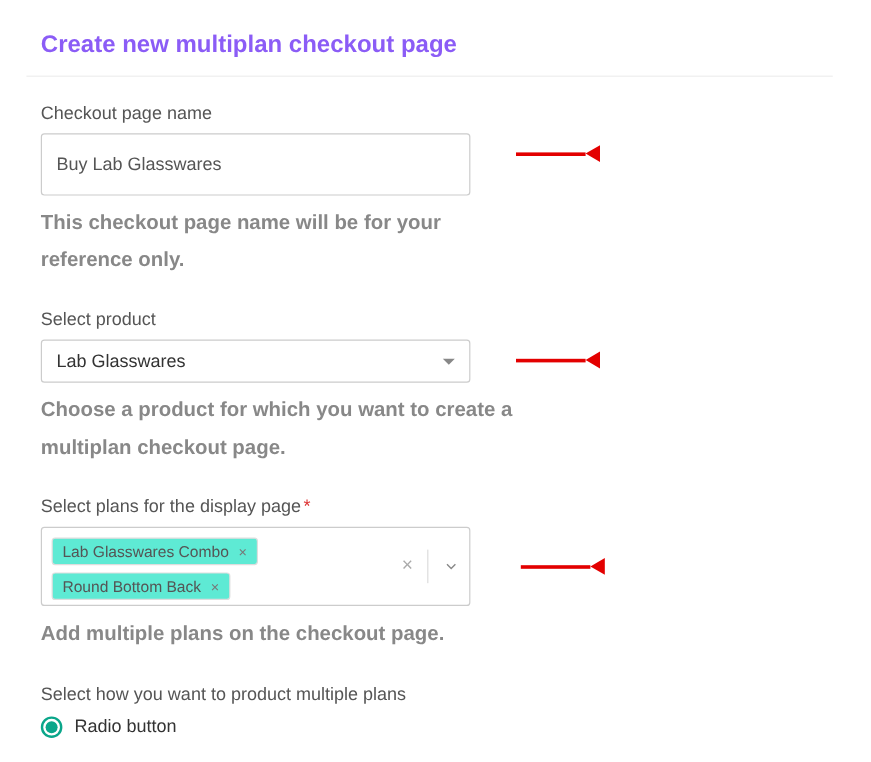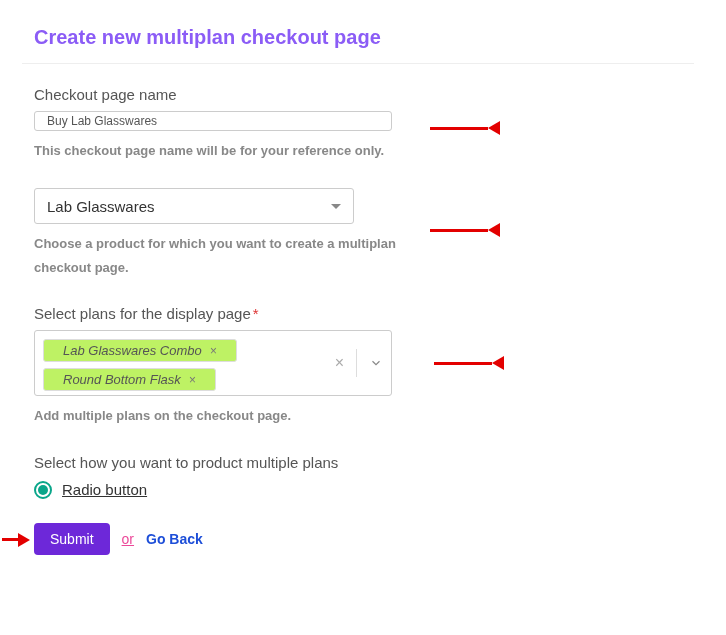--- a/index.html
+++ b/index.html
@@ -25,38 +25,38 @@
   .field-group { margin-bottom: 26px; position: relative; }
   .field-label {
     font-size: 15px;
     color: #555;
     margin-bottom: 8px;
     display: block;
   }
   .req { color: #d33; margin-left: 2px; }
   .text-input {
     width: 358px;
-    height: 20px;
+    height: 52px;
     border: 1px solid #ccc;
     border-radius: 3px;
     padding: 0 12px;
-    font-size: 12px;
+    font-size: 15px;
     color: #555;
     font-family: inherit;
   }
   .helper {
-    font-size: 13px;
+    font-size: 17px;
     color: #888;
     margin-top: 8px;
     line-height: 1.8;
     font-weight: 600;
     max-width: 400px;
   }
   .select-wrap {
-    width: 320px;
+    width: 358px;
     height: 36px;
     border: 1px solid #ccc;
     border-radius: 3px;
     display: flex;
     align-items: center;
     padding: 0 12px;
     justify-content: space-between;
   }
   .select-value { font-size: 15px; color: #333; }
   .caret-down {
@@ -90,33 +90,32 @@
     width: 1px; height: 28px; background: #ddd;
   }
   .multi-x { color:#aaa; font-size:16px; cursor:pointer; padding:4px; }
   .multi-chevron {
     color: #888;
     cursor: pointer;
     padding: 4px;
   }
   .multi-chevron svg { display:block; }
   .tag {
-    background: #bef264;
+    background: #5eead4;
     border: 1px solid #ddd;
     border-radius: 3px;
-    padding: 3px 19px;
+    padding: 3px 8px;
     font-size: 13px;
     color: #555;
     display: inline-flex;
     align-items: center;
     gap: 8px;
-    font-style: italic;
   }
   .tag-x { color:#777; font-size:12px; cursor:pointer; }
-  .radio-group { margin-top: 10px; text-decoration: underline; }
+  .radio-group { margin-top: 10px; }
   .radio-row {
     display: flex;
     align-items: center;
     gap: 10px;
     margin-bottom: 10px;
     cursor: pointer;
   }
   .radio {
     width: 18px; height: 18px;
     border-radius: 50%;
@@ -194,40 +193,41 @@
 <div class="form">
 
   <div class="field-group">
     <label class="field-label">Checkout page name</label>
     <input class="text-input" type="text" value="Buy Lab Glasswares" style="">
     <div class="helper">This checkout page name will be for your reference only.</div>
     <div class="arrow-right" style="left:396px; top:36px;"></div>
   </div>
 
   <div class="field-group">
+    <label class="field-label">Select product</label>
     <div class="select-wrap">
       <span class="select-value">Lab Glasswares</span>
       <span class="caret-down"></span>
     </div>
     <div class="helper">Choose a product for which you want to create a multiplan checkout page.</div>
     <div class="arrow-right" style="left:396px; top:36px;"></div>
   </div>
 
   <div class="field-group">
     <label class="field-label">
       <span>Select plans for the display page</span><span class="req">*</span>
     </label>
     <div class="multi-select">
       <div class="multi-tags" id="plan-tags">
           <span class="tag">
             <span>Lab Glasswares Combo</span>
             <span class="tag-x">×</span>
           </span>
           <span class="tag">
-            <span>Round Bottom Flask</span>
+            <span>Round Bottom Back</span>
             <span class="tag-x">×</span>
           </span>
         </div>
       <div class="multi-controls">
         <span class="multi-x">×</span>
         <span class="sep"></span>
         <span class="multi-chevron">
           <svg width="14" height="14" viewBox="0 0 24 24" fill="none" stroke="#888" stroke-width="2">
               <polyline points="6 9 12 15 18 9"></polyline>
             </svg>

